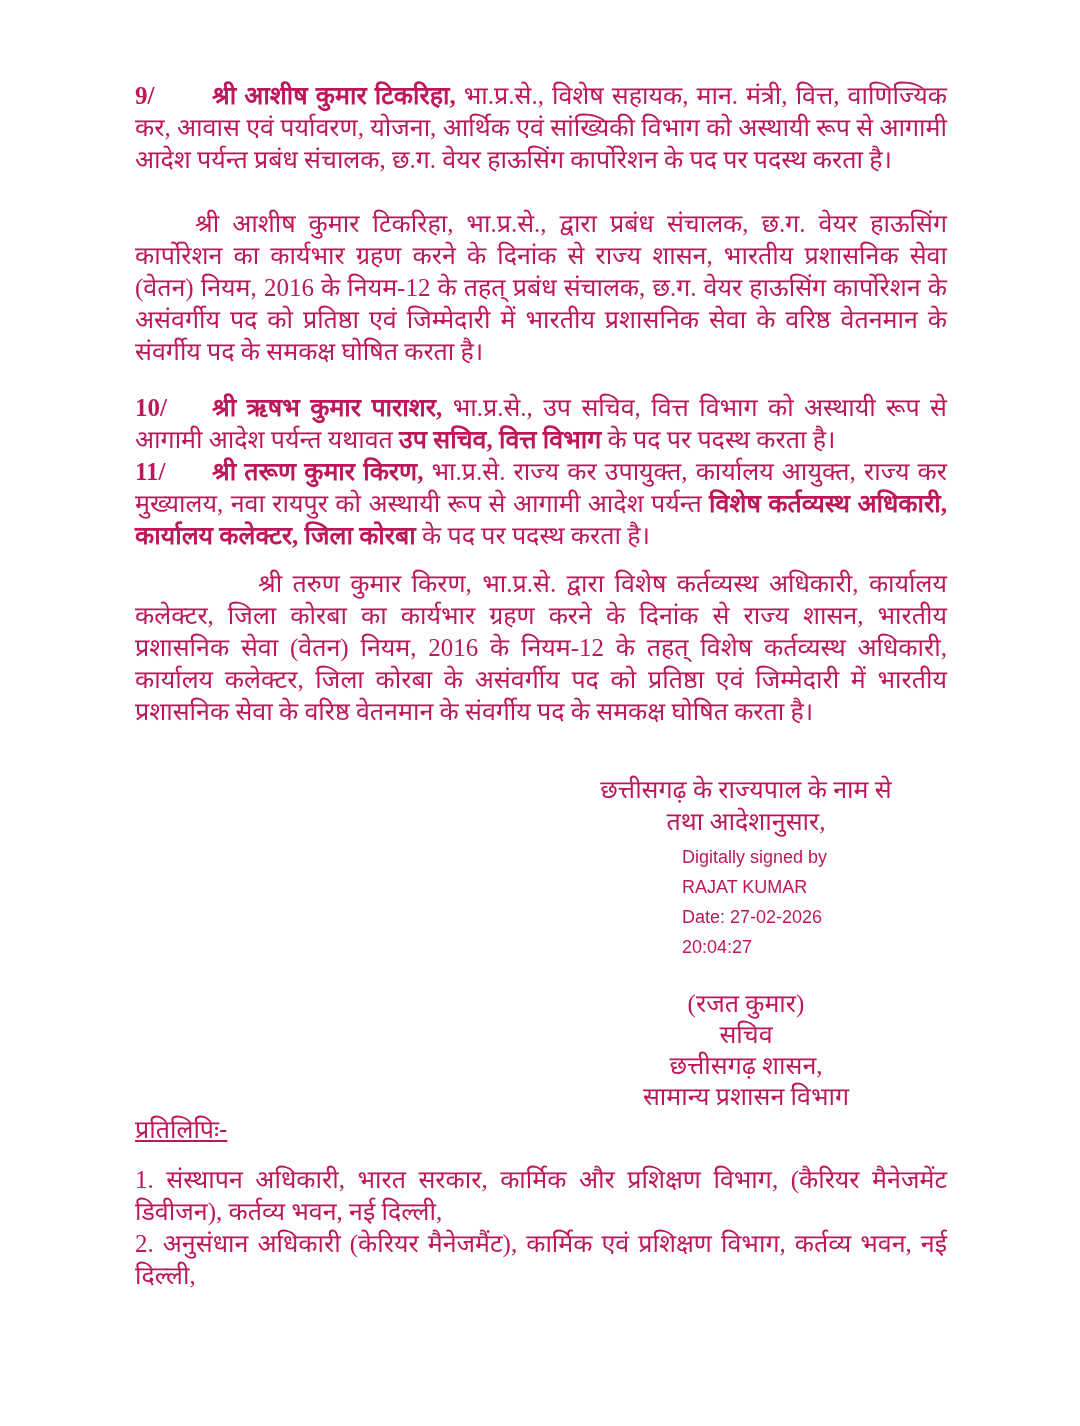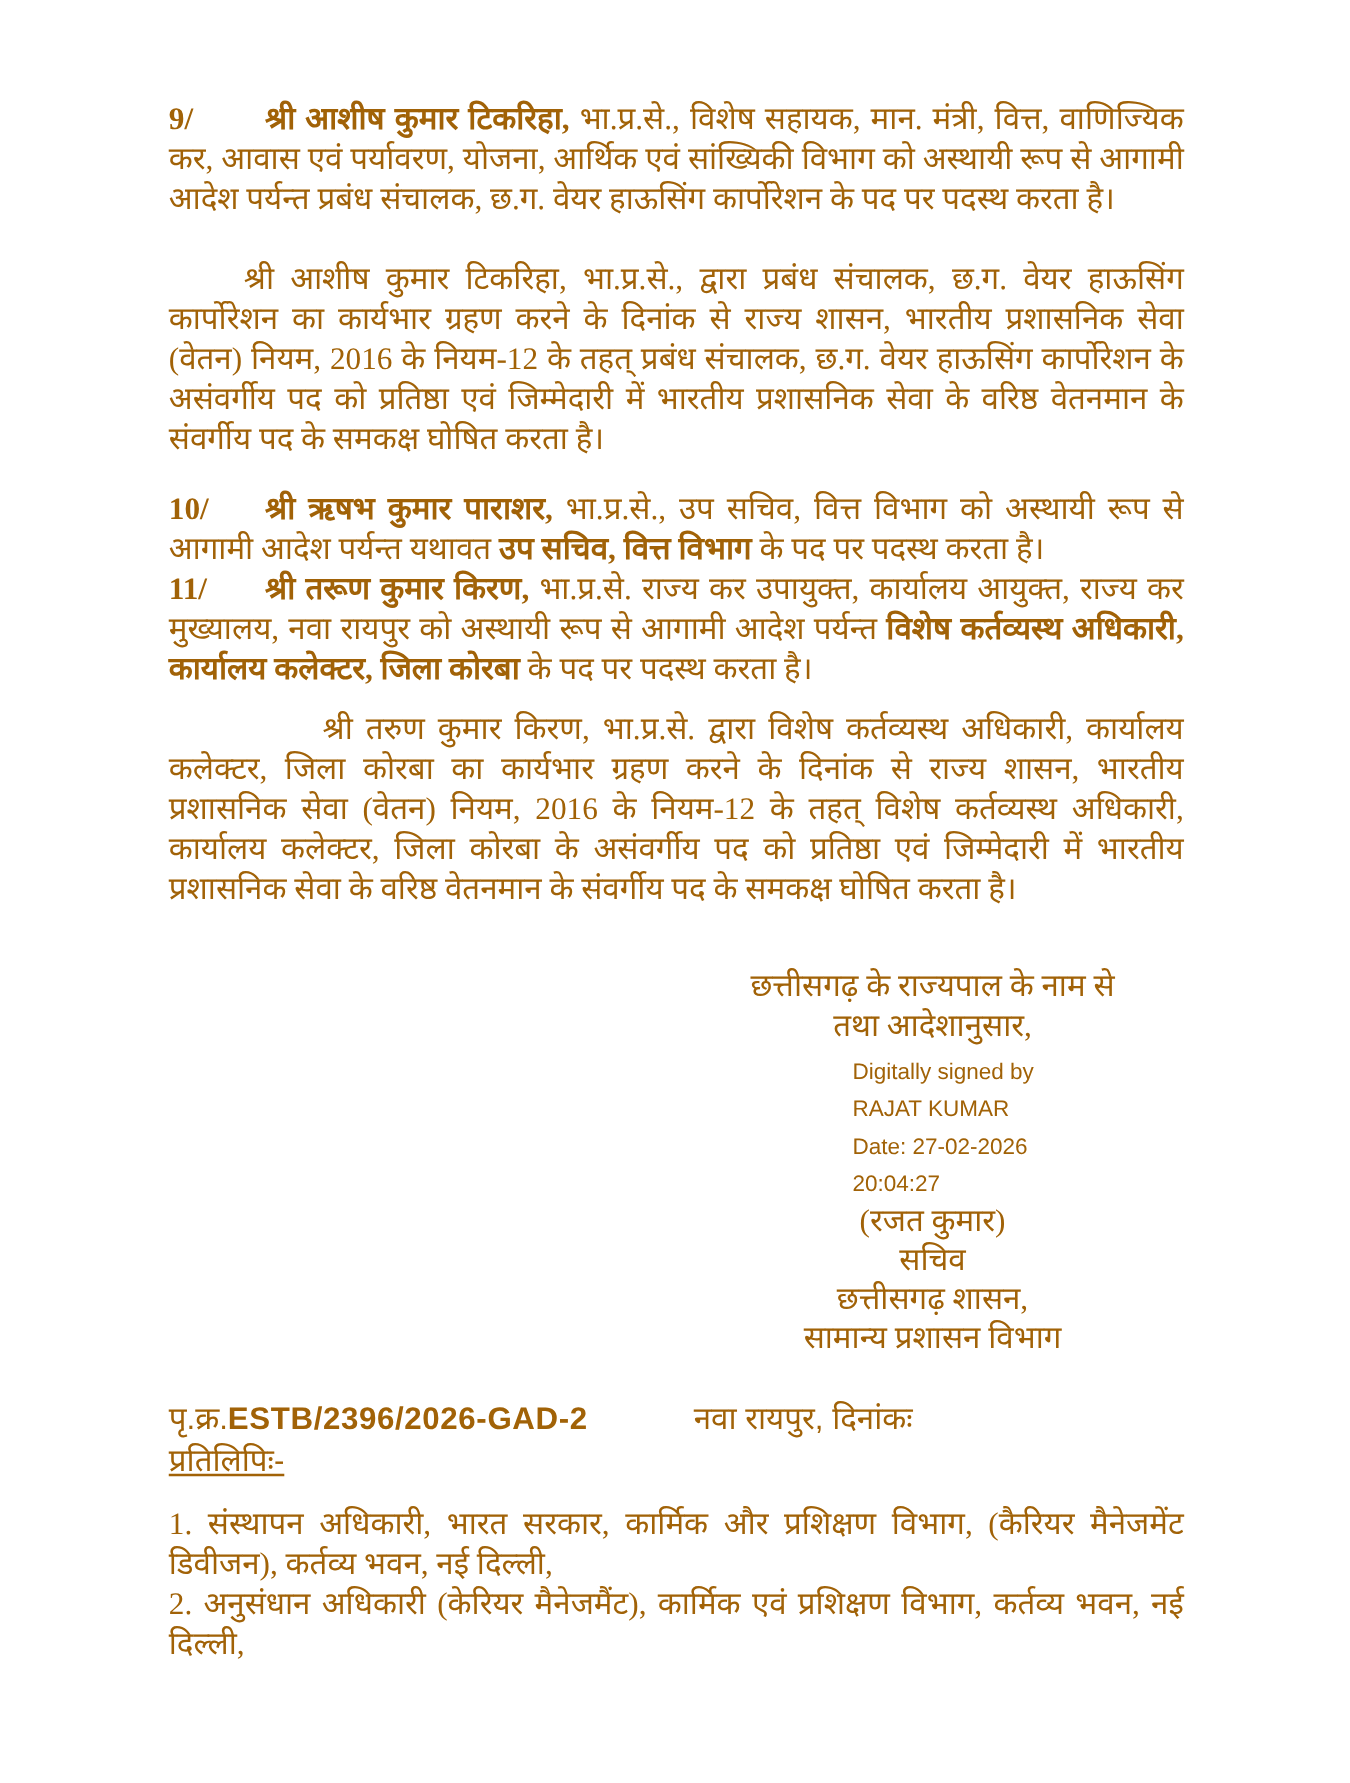--- a/index.html
+++ b/index.html
@@ -6,21 +6,21 @@
     margin: 0;
     padding: 0;
     background: #ffffff;
   }
   .page {
     position: relative;
     width: 1080px;
     height: 1426px;
     margin: 0 auto;
     background: #ffffff;
-    color: #a16207;
+    color: #be185d;
     box-sizing: border-box;
     padding: 80px 133px 0 135px;
     font-family: "Liberation Serif", "DejaVu Serif", serif;
     font-size: 25px;
     line-height: 32px;
     overflow: hidden;
   }
   .para {
     margin: 0;
     text-align: justify;
@@ -46,21 +46,21 @@
   }
   .sig-line { display: block; }
   .digital-sig {
     text-align: left;
     padding-left: 122px;
     font-family: "Liberation Sans", "DejaVu Sans", sans-serif;
     font-size: 18px;
     line-height: 30px;
     margin: 4px 0 0 0;
   }
-  .signer { line-height: 31px; }
+  .signer { margin-top: 26px; line-height: 31px; }
 
   .ref-line {
     margin-top: 32px;
     font-family: "Liberation Sans", "DejaVu Sans", sans-serif;
     font-size: 25px;
     line-height: 34px;
     white-space: nowrap;
   }
   .ref-left {
     display: inline-block;
@@ -117,22 +117,19 @@
     </div>
 
     <div class="signer">
       <span class="sig-line">(रजत कुमार)</span>
       <span class="sig-line">सचिव</span>
       <span class="sig-line">छत्तीसगढ़ शासन,</span>
       <span class="sig-line">सामान्य प्रशासन विभाग</span>
     </div>
   </div>
 
-  <div class="ref-line">
-    <span class="ref-left"><span>पृ.क्र.</span><span class="ref-number">ESTB/2396/2026-GAD-2</span></span><span>नवा रायपुर, दिनांकः</span>
-  </div>
 
   <div class="copies-label">प्रतिलिपिः-</div>
 
   <p class="para copy-item copy-first">1. संस्थापन अधिकारी, भारत सरकार, कार्मिक और प्रशिक्षण विभाग, (कैरियर मैनेजमेंट डिवीजन), कर्तव्य भवन, नई दिल्ली,</p>
   <p class="para copy-item">2. अनुसंधान अधिकारी (केरियर मैनेजमैंट), कार्मिक एवं प्रशिक्षण विभाग, कर्तव्य भवन, नई दिल्ली,</p>
 
 </div>
 
 </body></html>

